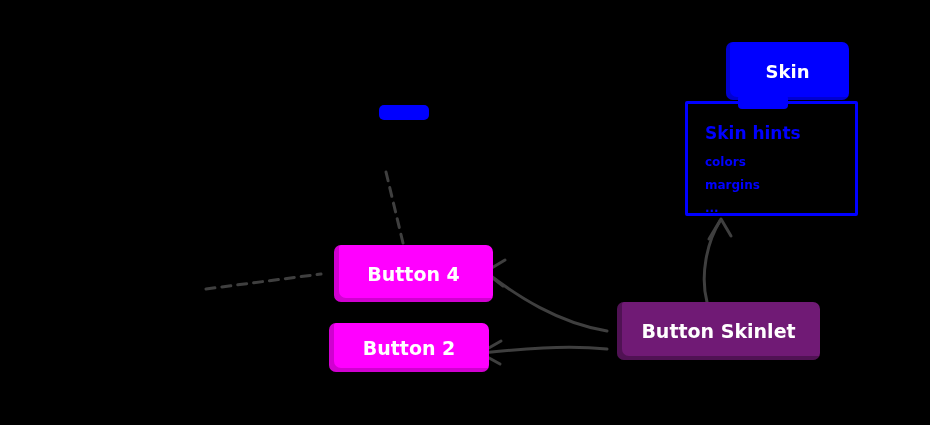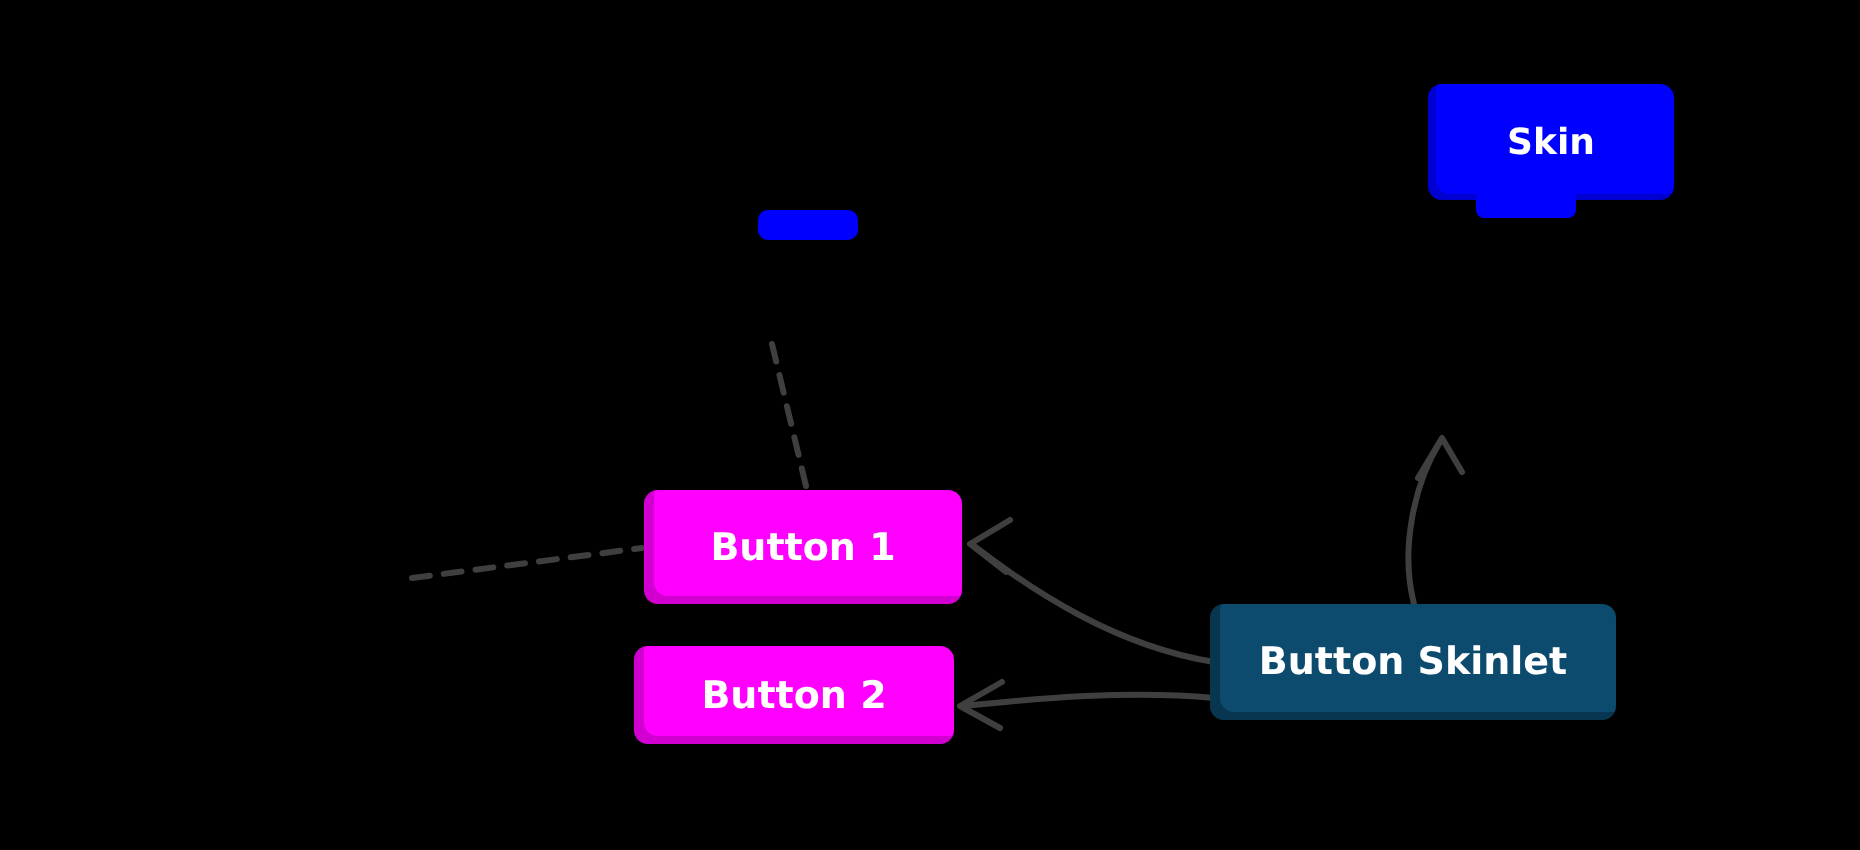--- a/index.html
+++ b/index.html
@@ -29,21 +29,21 @@
   .node {
     position: absolute;
     z-index: 2;
     display: flex;
     align-items: center;
     justify-content: center;
     font-weight: bold;
     color: #ffffff;
     text-align: center;
   }
-  .node.solid { border-radius: 7px; }
+  .node.solid { border-radius: 7px; margin-left: 12px; }
   .node-skin {
     left: 714px; top: 42px; width: 123px; height: 58px;
     background: #0000ff;
     box-shadow: inset 4px -3px 0 rgba(0,0,0,0.18);
     font-size: 18px;
   }
   .skin-tab {
     position: absolute;
     left: 738px; top: 95px; width: 50px; height: 14px;
     background: #0000ff;
@@ -91,21 +91,21 @@
     font-size: 19px;
   }
   .node-button2 {
     left: 317px; top: 323px; width: 160px; height: 49px;
     background: #ff00ff;
     box-shadow: inset 5px -4px 0 rgba(0,0,0,0.18);
     font-size: 19px;
   }
   .node-button-skinlet {
     left: 605px; top: 302px; width: 203px; height: 58px;
-    background: #0c4a6e;
+    background: #701a75;
     box-shadow: inset 5px -4px 0 rgba(0,0,0,0.28);
     font-size: 19px;
   }
   .watermark {
     position: absolute;
     left: 22px; top: 379px;
     z-index: 2;
     color: #cfcfcf;
     font-size: 21px;
     font-weight: normal;
@@ -126,26 +126,32 @@
     <path class="edge" d="M 501 341 L 480 353 L 500 364"></path>
     <path class="edge" d="M 707 302 C 700 275 707 242 720 221"></path>
     <path class="edge" d="M 709 239 L 721 219 L 731 236"></path>
   </svg>
 
   <div class="node solid node-skin">
     <span>Skin</span>
   </div>
   <div class="skin-tab"></div>
 
+  <div class="node node-skin-hints">
+    <div class="sh-title">Skin hints</div>
+    <div class="sh-item first">colors</div>
+    <div class="sh-item">margins</div>
+    <div class="sh-item">...</div>
+  </div>
 
   <div class="local-blob"></div>
 
 
   <div class="node solid node-button1">
-    <span>Button 1</span>
+    <span>Button 4</span>
   </div>
 
   <div class="node solid node-button2">
     <span>Button 2</span>
   </div>
 
   <div class="node solid node-button-skinlet">
     <span>Button Skinlet</span>
   </div>
 

